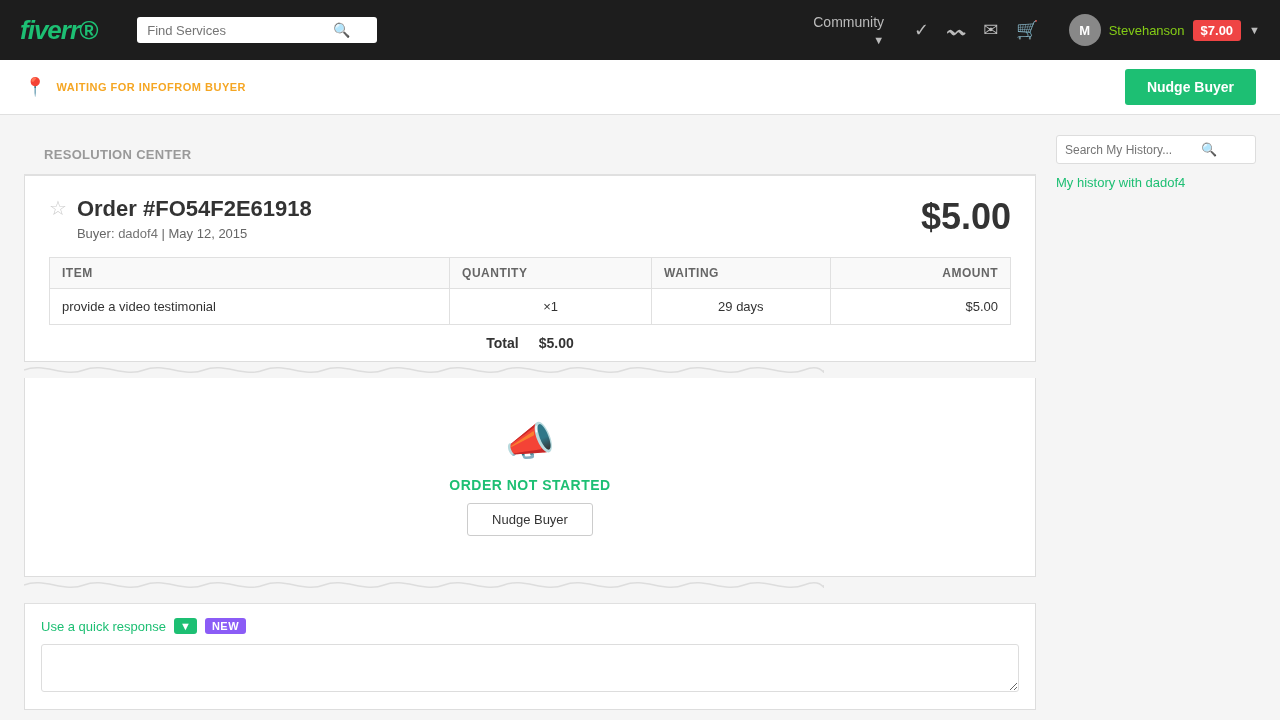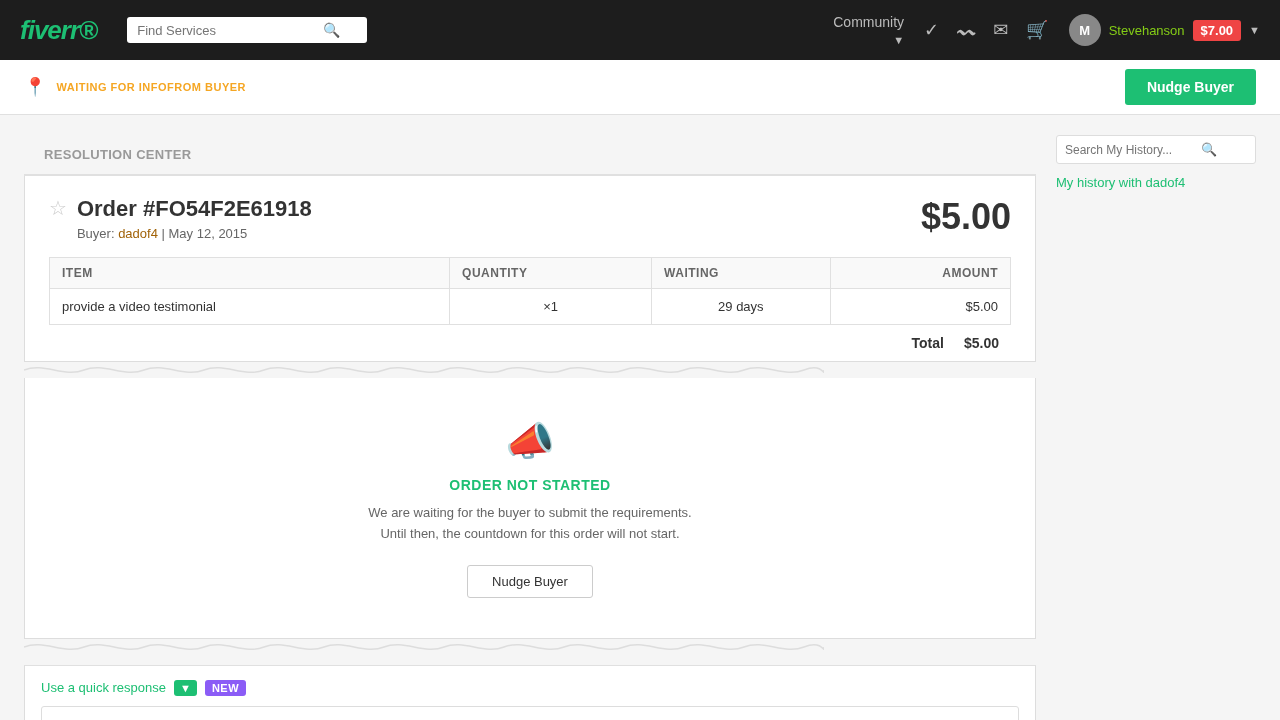--- a/index.html
+++ b/index.html
@@ -5,21 +5,21 @@
     * { margin: 0; padding: 0; box-sizing: border-box; }
     body { font-family: Arial, sans-serif; background: #f5f5f5; font-size: 14px; color: #333; }
 
     
     .navbar {
       background: #1d1d1d;
       height: 60px;
       display: flex;
       align-items: center;
       padding: 0 20px;
-      gap: 20px;
+      gap: 30px;
     }
     .navbar-logo {
       color: #fff;
       font-size: 26px;
       font-weight: bold;
       font-style: italic;
       letter-spacing: -1px;
       margin-right: 10px;
     }
     .navbar-logo span { color: #1dbf73; }
@@ -189,21 +189,21 @@
     .order-number {
       font-size: 22px;
       font-weight: bold;
       color: #333;
     }
     .order-buyer {
       font-size: 13px;
       color: #666;
       margin-top: 4px;
     }
-    .buyer-link { color: #a16207; text-decoration: none; }
+    .buyer-link { color: #737373; text-decoration: none; }
     .order-price {
       font-size: 36px;
       font-weight: bold;
       color: #333;
     }
 
     
     .order-table {
       width: 100%;
       border-collapse: collapse;
@@ -226,21 +226,21 @@
       border: 1px solid #e0e0e0;
       padding: 10px 12px;
       font-size: 13px;
       color: #333;
     }
     .order-table td:nth-child(2) { text-align: center; }
     .order-table td:nth-child(3) { text-align: center; }
     .order-table td:nth-child(4) { text-align: right; }
     .total-row {
       display: flex;
-      justify-content: flex-end;
+      justify-content: center;
       padding: 10px 12px;
       font-weight: bold;
       font-size: 14px;
       gap: 20px;
       border-top: none;
     }
 
     
     .wavy-divider {
       width: 100%;
@@ -459,24 +459,20 @@
 
     <div class="wavy-divider">
       <svg width="800" height="16" viewBox="0 0 800 16" xmlns="http://www.w3.org/2000/svg">
         <path d="M0,8 C20,0 40,16 60,8 C80,0 100,16 120,8 C140,0 160,16 180,8 C200,0 220,16 240,8 C260,0 280,16 300,8 C320,0 340,16 360,8 C380,0 400,16 420,8 C440,0 460,16 480,8 C500,0 520,16 540,8 C560,0 580,16 600,8 C620,0 640,16 660,8 C680,0 700,16 720,8 C740,0 760,16 780,8 C800,0 800,16 800,8" stroke="#ddd" stroke-width="1.5" fill="none"></path>
       </svg>
     </div>
 
     <div class="status-panel">
       <span class="megaphone-icon">📣</span>
       <div class="order-not-started">ORDER NOT STARTED</div>
-      <div class="status-desc">
-        <span>We are waiting for the buyer to submit the requirements.</span><br>
-        <span>Until then, the countdown for this order will not start.</span>
-      </div>
       <button class="nudge-btn-center">Nudge Buyer</button>
     </div>
 
     <div class="wavy-divider">
       <svg width="800" height="16" viewBox="0 0 800 16" xmlns="http://www.w3.org/2000/svg">
         <path d="M0,8 C20,0 40,16 60,8 C80,0 100,16 120,8 C140,0 160,16 180,8 C200,0 220,16 240,8 C260,0 280,16 300,8 C320,0 340,16 360,8 C380,0 400,16 420,8 C440,0 460,16 480,8 C500,0 520,16 540,8 C560,0 580,16 600,8 C620,0 640,16 660,8 C680,0 700,16 720,8 C740,0 760,16 780,8 C800,0 800,16 800,8" stroke="#ddd" stroke-width="1.5" fill="none"></path>
       </svg>
     </div>
 
     <div class="quick-response-area">

